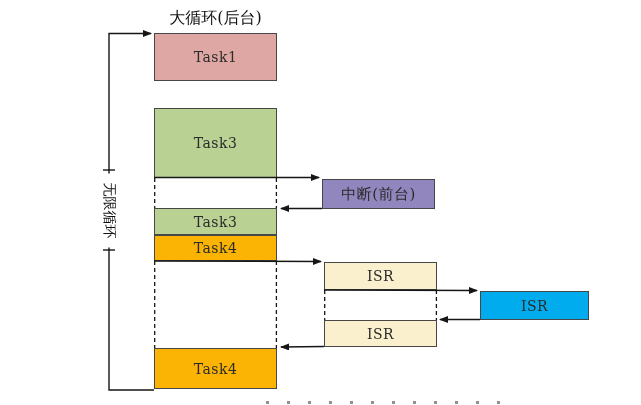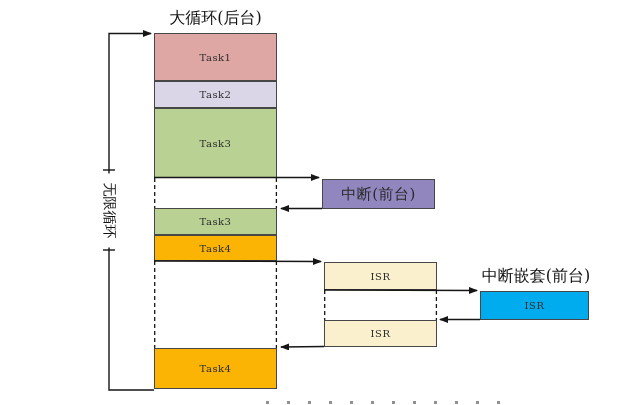--- a/index.html
+++ b/index.html
@@ -12,21 +12,21 @@
     margin-left:22px;
   }
   .block{
     position:absolute;
     box-sizing:border-box;
     border:1.5px solid #474747;
     display:flex;align-items:center;justify-content:center;
     z-index:1;
   }
   .block span{
-    font-size:10px;color:#2b2b2b;letter-spacing:0.5px;
+    font-size:14px;color:#2b2b2b;letter-spacing:0.5px;
   }
   .title{
     position:absolute;
     font-size:16px;color:#111;
     text-align:center;
     z-index:1;
     white-space:nowrap;
   }
   #loop-label{
     position:absolute;
@@ -52,31 +52,27 @@
     z-index:1;
   }
 </style>
 </head>
 <body>
 
 <div id="stage">
 
   <div class="title" style="left:110px;top:8px;width:167px;">大循环(后台)</div>
 
-  <div class="title" style="left:440px;top:266px;width:148px;">中断嵌套(前台)</div>
 
   <div id="loop-label">无限循环</div>
 
   <div class="block" style="left: 132px; top: 33px; width: 123px; height: 48px; background: rgb(223, 167, 163);">
     <span>Task1</span>
   </div>
 
-  <div class="block" style="left: 132px; top: 81px; width: 123px; height: 27px; background: rgb(219, 213, 232);">
-    <span>Task2</span>
-  </div>
 
   <div class="block" style="left: 132px; top: 108px; width: 123px; height: 70px; background: rgb(185, 210, 148);">
     <span>Task3</span>
   </div>
 
   <div class="block" style="left: 132px; top: 208px; width: 123px; height: 27px; background: rgb(185, 210, 148);">
     <span>Task3</span>
   </div>
 
   <div class="block" style="left: 132px; top: 235px; width: 123px; height: 26px; background: rgb(251, 179, 4);">

